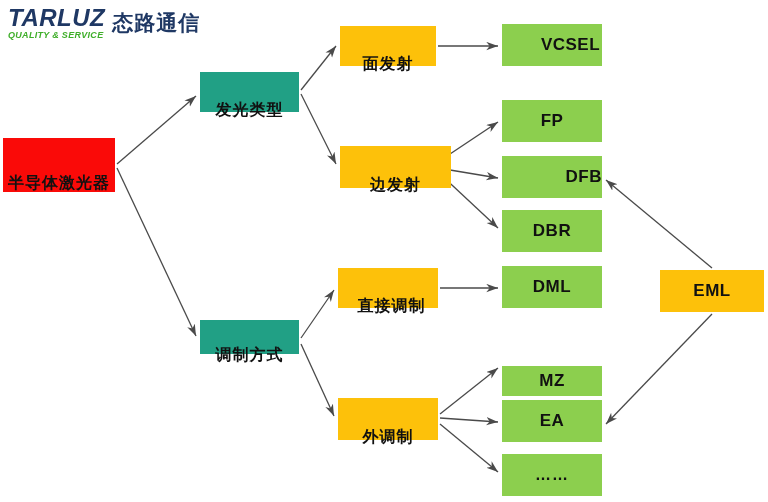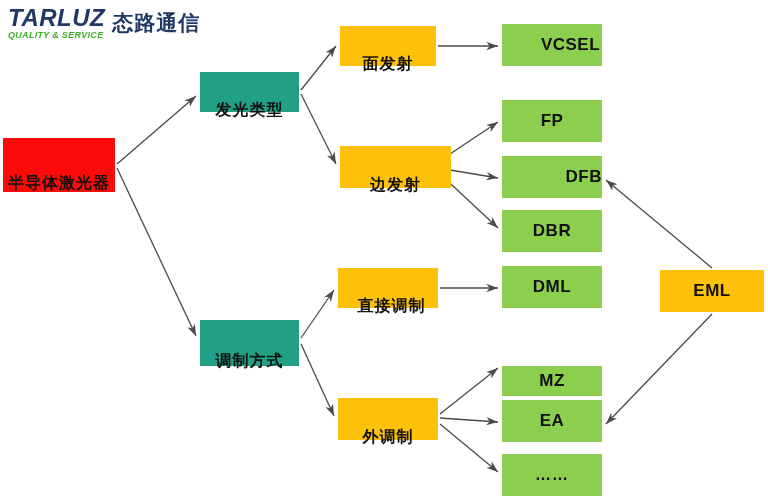--- a/index.html
+++ b/index.html
@@ -127,21 +127,21 @@
       </g>
   </svg>
 
   <div id="node-layer">
       <div class="node node-red" style="left: 3px; top: 138px; width: 112px; height: 54px;">
         <span class="cjk">半导体激光器</span>
       </div>
       <div class="node node-teal" style="left: 200px; top: 72px; width: 99px; height: 40px;">
         <span class="cjk">发光类型</span>
       </div>
-      <div class="node node-teal" style="left: 200px; top: 320px; width: 99px; height: 46px;">
+      <div class="node node-teal" style="left: 200px; top: 320px; width: 99px; height: 34px;">
         <span class="cjk">调制方式</span>
       </div>
       <div class="node node-amber" style="left: 340px; top: 26px; width: 96px; height: 40px;">
         <span class="cjk">面发射</span>
       </div>
       <div class="node node-amber" style="left: 340px; top: 146px; width: 111px; height: 42px;">
         <span class="cjk">边发射</span>
       </div>
       <div class="node node-amber" style="left: 338px; top: 268px; width: 100px; height: 40px; padding-left: 7px;">
         <span class="cjk">直接调制</span>

